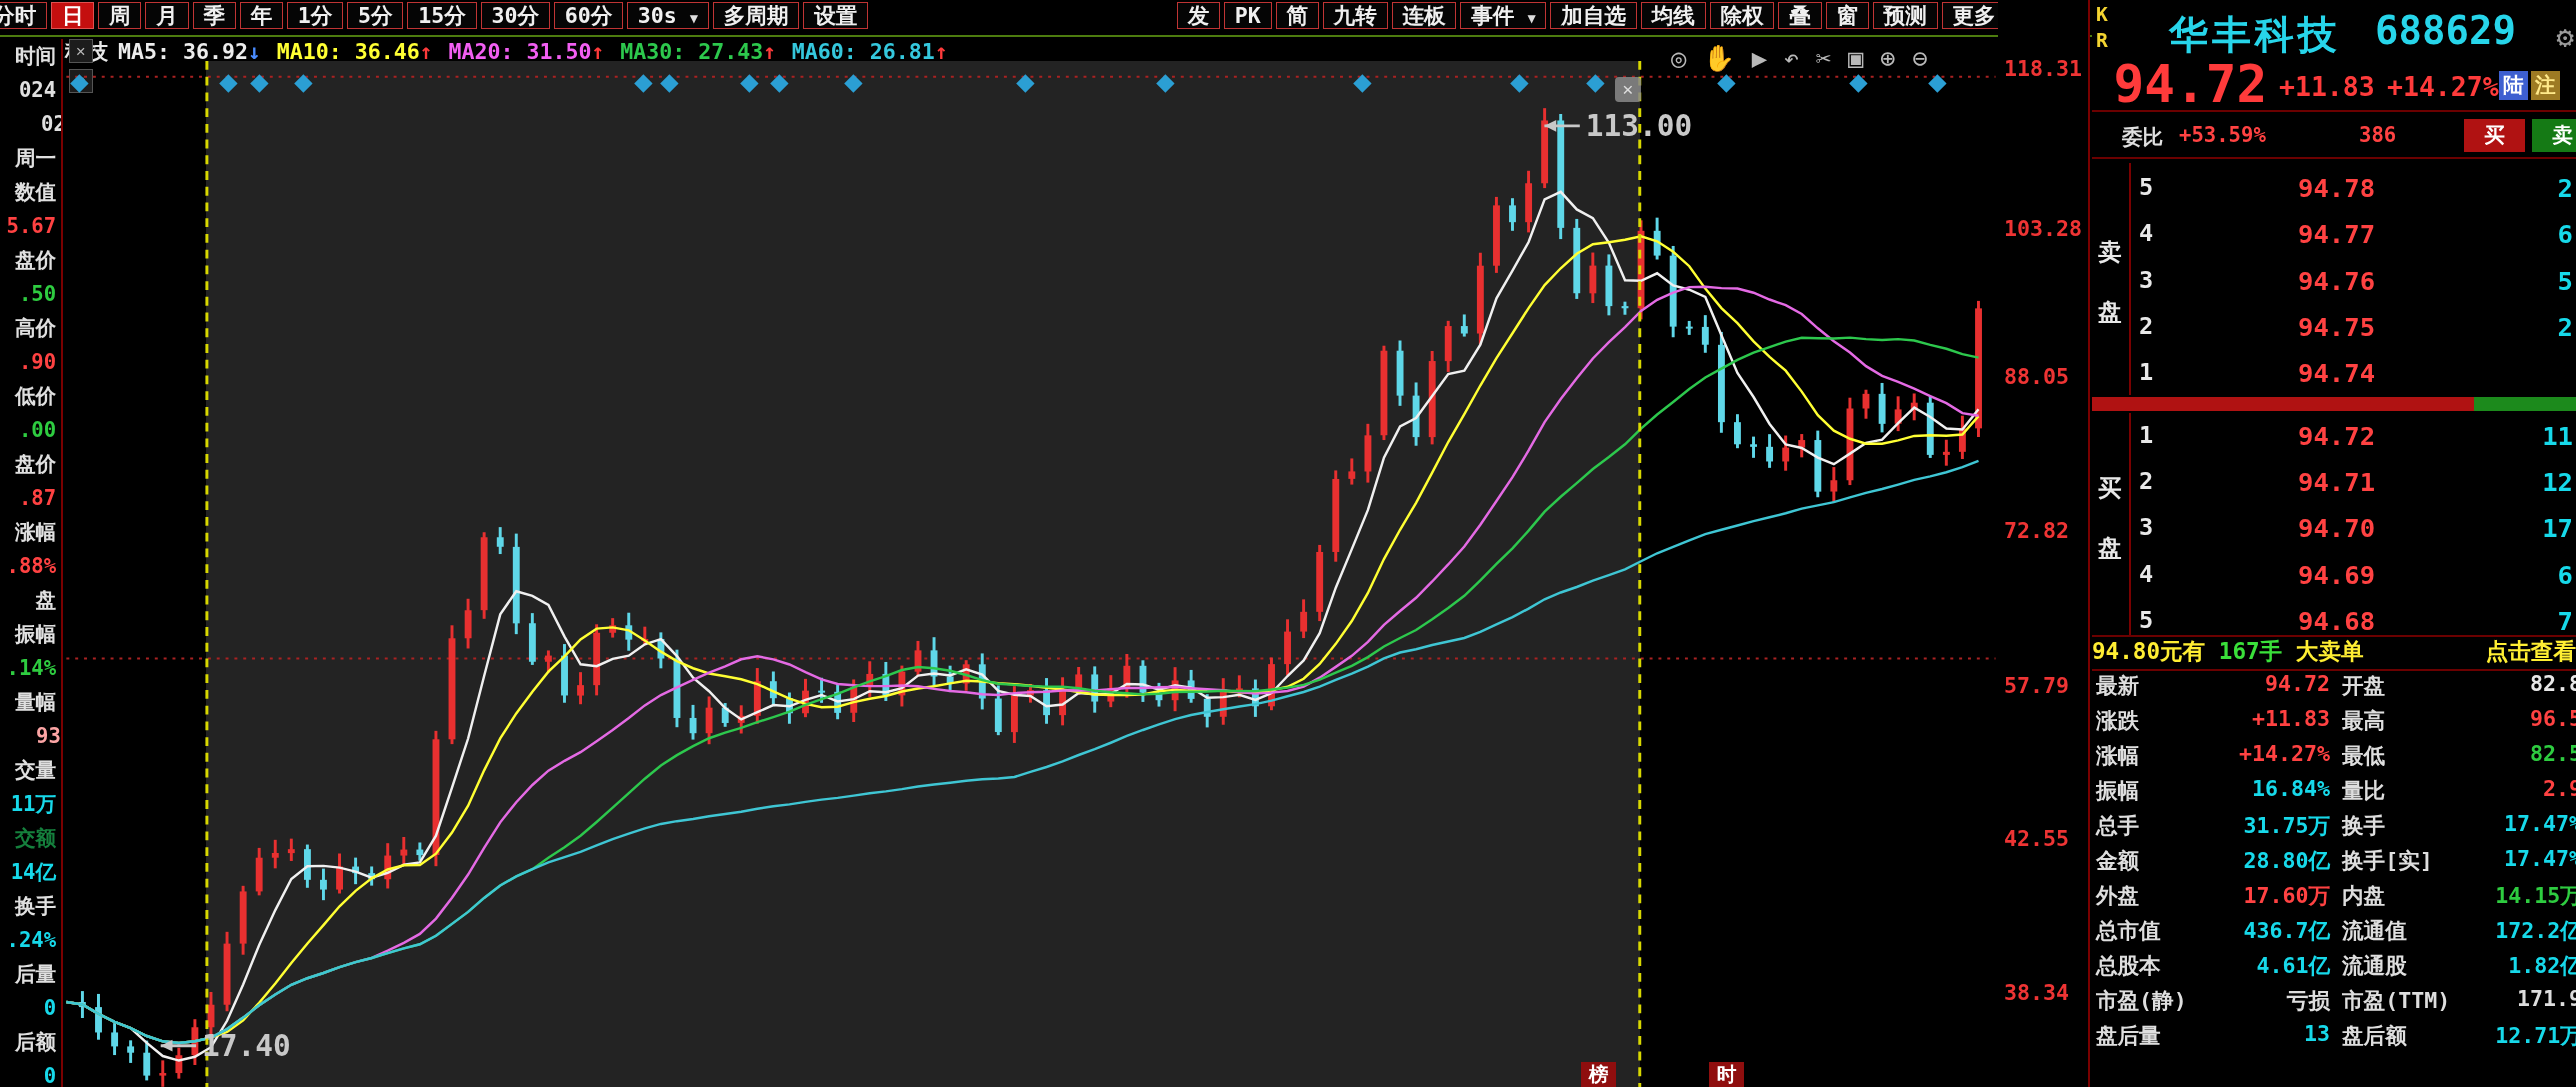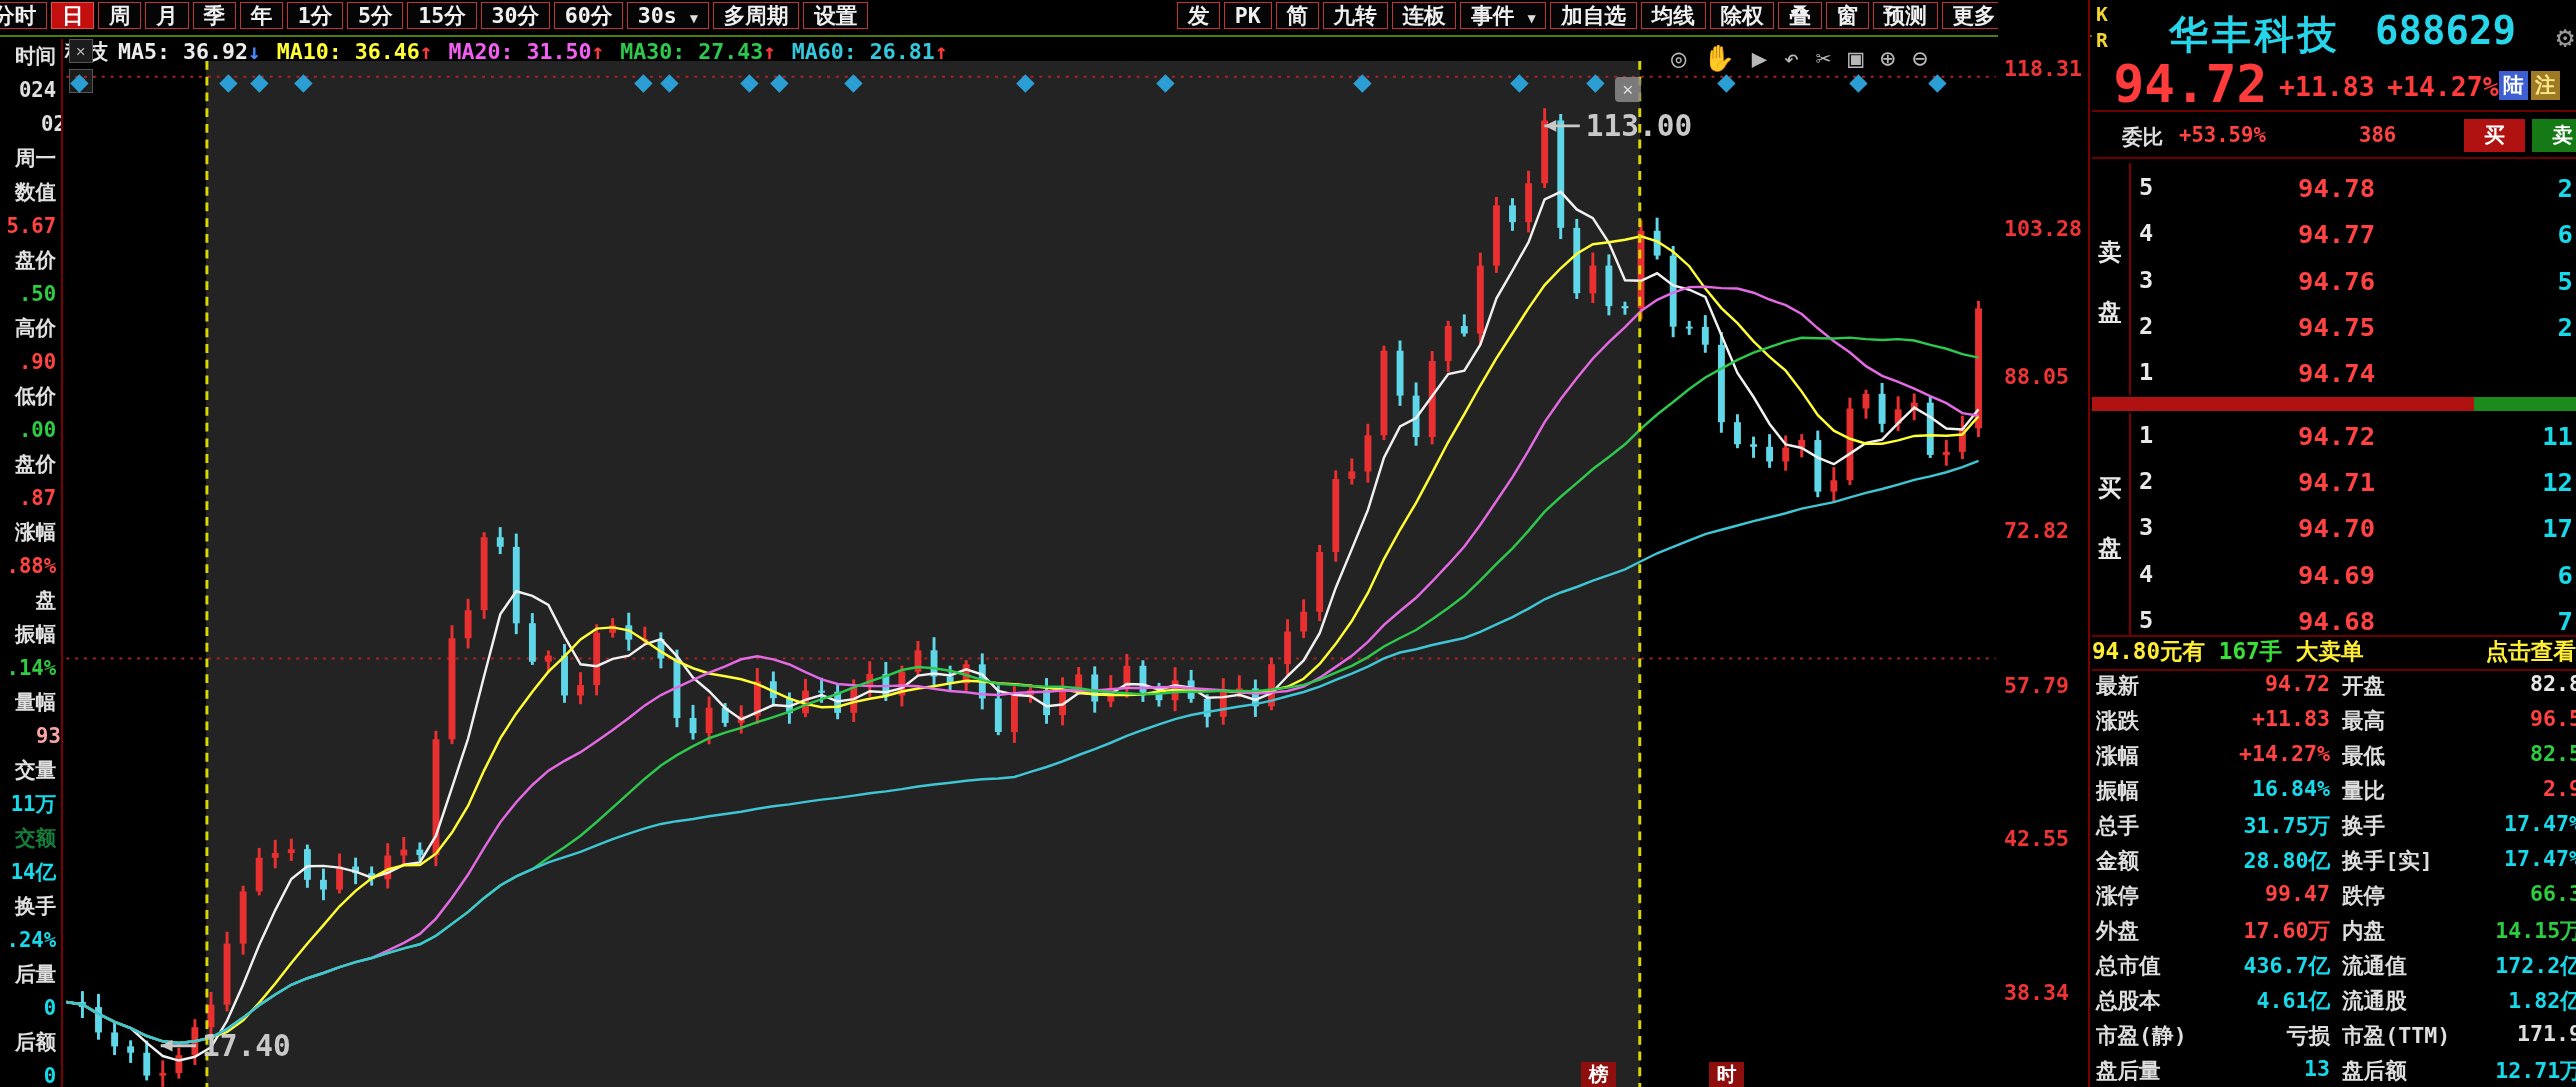--- a/index.html
+++ b/index.html
@@ -572,26 +572,20 @@
           <span class="l2">换手</span>
           <span class="v2" style="color: rgb(23, 217, 234);">17.47%</span>
         </div>
         <div class="qt-row">
           <span class="l1">金额</span>
           <span class="v1" style="color: rgb(23, 217, 234);">28.80亿</span>
           <span class="l2">换手[实]</span>
           <span class="v2" style="color: rgb(23, 217, 234);">17.47%</span>
         </div>
         <div class="qt-row">
-          <span class="l1">涨停</span>
-          <span class="v1" style="color: rgb(255, 66, 66);">99.47</span>
-          <span class="l2">跌停</span>
-          <span class="v2" style="color: rgb(46, 204, 64);">66.3</span>
-        </div>
-        <div class="qt-row">
           <span class="l1">外盘</span>
           <span class="v1" style="color: rgb(255, 66, 66);">17.60万</span>
           <span class="l2">内盘</span>
           <span class="v2" style="color: rgb(46, 204, 64);">14.15万</span>
         </div>
         <div class="qt-row">
           <span class="l1">总市值</span>
           <span class="v1" style="color: rgb(23, 217, 234);">436.7亿</span>
           <span class="l2">流通值</span>
           <span class="v2" style="color: rgb(23, 217, 234);">172.2亿</span>

